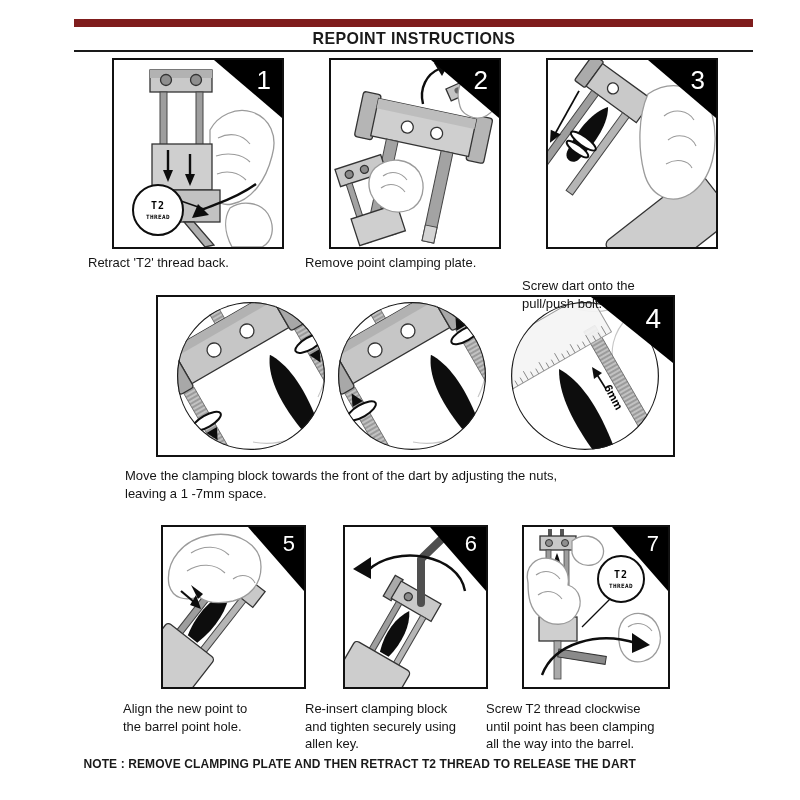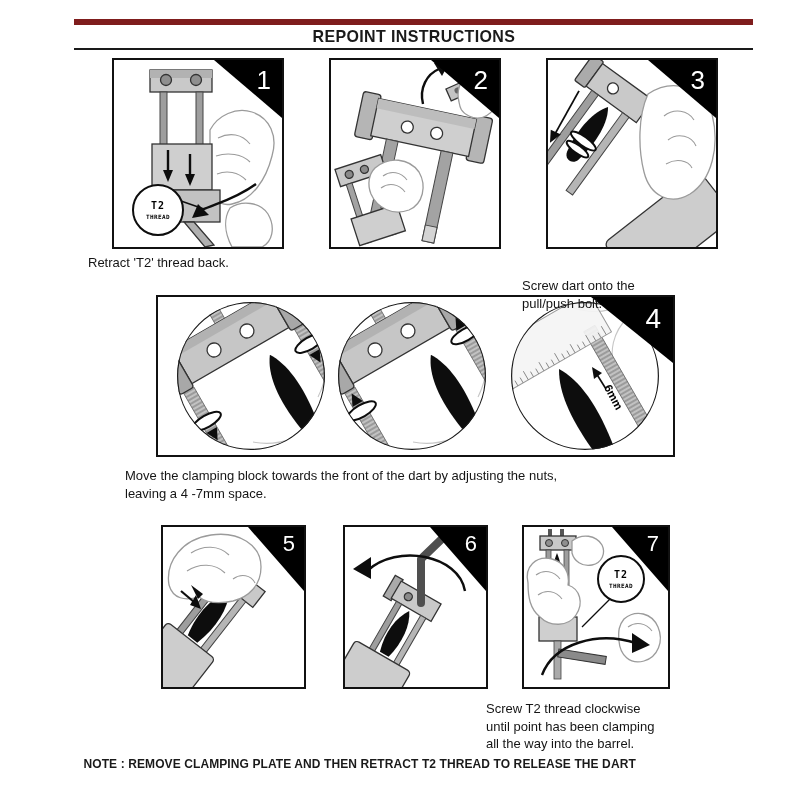--- a/index.html
+++ b/index.html
@@ -1,21 +1,21 @@
 <!DOCTYPE html>
 <html><head>
 <meta charset="utf-8">
 <style>
   html,body{margin:0;padding:0;background:#fff;}
   #page{position:relative;width:800px;height:800px;background:#fff;overflow:hidden;
         font-family:"Liberation Sans",sans-serif;color:#1a1a1a;}
 
   
   .titlebar{position:absolute;left:74px;top:19px;width:679px;height:23px;
-    border-top:6px solid #7f1d1d;border-bottom:2px solid #1a1a1a;
+    border-top:8px solid #7f1d1d;border-bottom:2px solid #1a1a1a;
     display:flex;align-items:center;justify-content:center;}
   .titlebar span{font-size:17px;font-weight:bold;letter-spacing:.4px;
     transform:scaleX(.94);white-space:nowrap;}
 
   
   .panel{position:absolute;border:2px solid #111;background:#fff;overflow:hidden;box-sizing:border-box;}
   .p1{left:112px;top:58px;width:172px;height:191px;}
   .p2{left:329px;top:58px;width:172px;height:191px;}
   .p3{left:546px;top:58px;width:172px;height:191px;}
   .p4{left:156px;top:295px;width:519px;height:162px;}
@@ -346,24 +346,30 @@
       <g>
         <path class="arr" d="M18,148 C30,116 74,104 112,116" stroke-width="2.6"></path>
         <polygon points="126,118 108,106 108,126" fill="#0d0d0d"></polygon>
       </g>
     </svg>
     <div class="tri tri-sm"></div>
     <div class="stepnum num-sm">7</div>
   </div>
 
   <div class="caption c1">Retract 'T2' thread back.</div>
+  <div class="caption c2">Remove point clamping plate.</div>
   <div class="caption c3">Screw dart onto the
 pull/push bolt.</div>
   <div class="caption c4">Move the clamping block towards the front of the dart by adjusting the nuts,
-leaving a 4 -7mm space.</div>
+leaving a 1 -7mm space.</div>
+  <div class="caption c5">Align the new point to
+the barrel point hole.</div>
+  <div class="caption c6">Re-insert clamping block
+and tighten securely using
+allen key.</div>
   <div class="caption c7">Screw T2 thread clockwise
 until point has been clamping
 all the way into the barrel.</div>
 
   <div class="note">
     <span>NOTE : REMOVE CLAMPING PLATE AND THEN RETRACT T2 THREAD TO RELEASE THE DART</span>
   </div>
 </div>
 
 </body></html>

